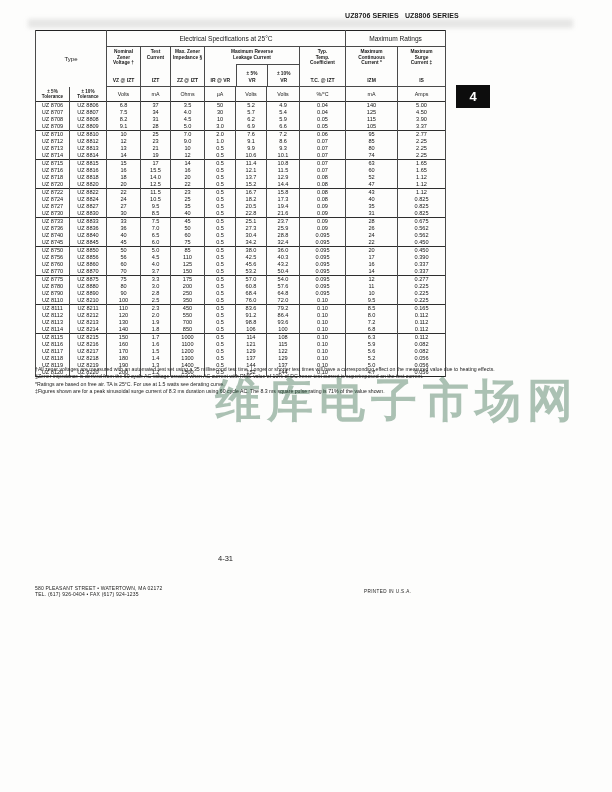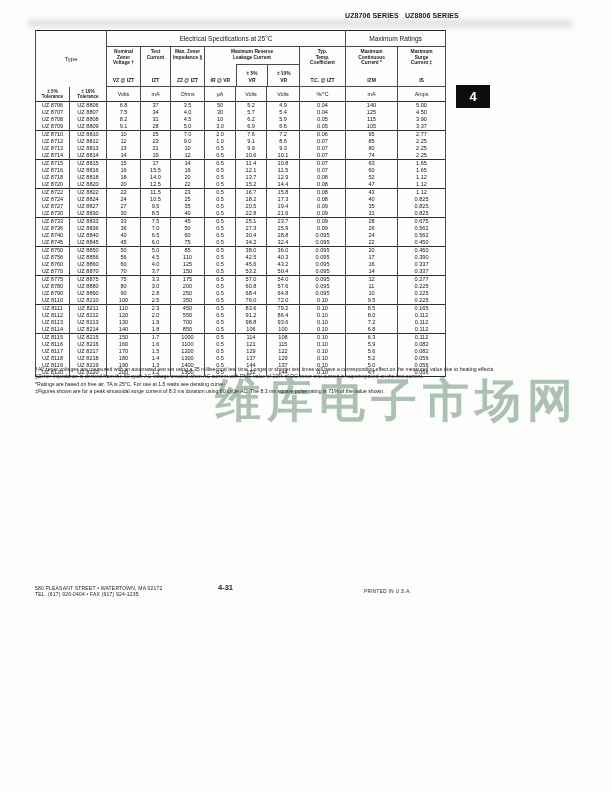--- a/index.html
+++ b/index.html
@@ -62,21 +62,21 @@
   .notes {
     position:absolute; left:35px; top:366px; width:532px;
     font-size:5.2px; line-height:6.3px; color:#222;
   }
   .notes div { margin-bottom:1px; }
   .footer-address {
     position:absolute; left:35px; top:585px;
     font-size:5px; line-height:6.2px; letter-spacing:0.2px;
   }
   .footer-pageno {
-    position:absolute; left:218px; top:583px; font-size:7.5px;font-weight:bold;
+    position:absolute; left:218px; top:554px; font-size:7.5px;
   }
   .footer-printed {
     position:absolute; left:364px; top:589px; font-size:4.6px; letter-spacing:0.4px;
   }
 </style>
 </head>
 <body>
 
 <div class="page">
 

